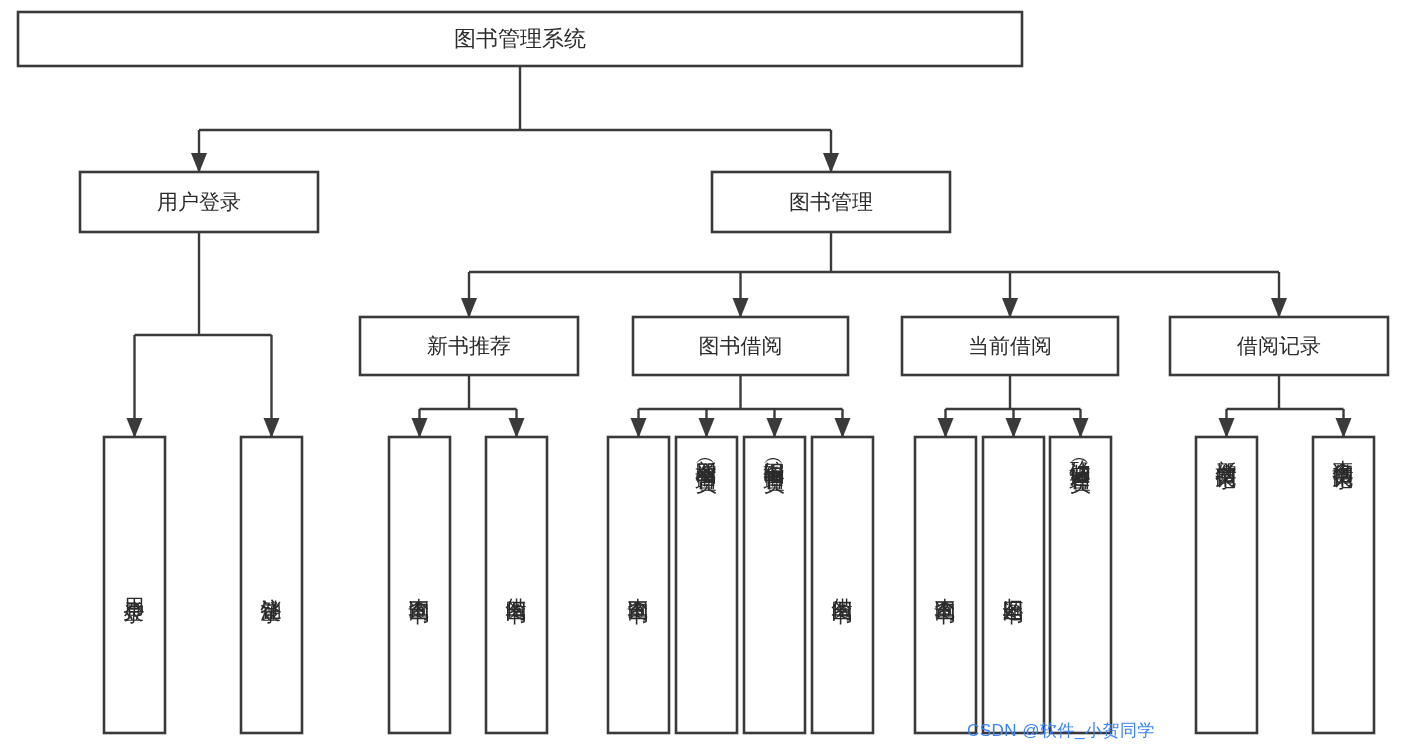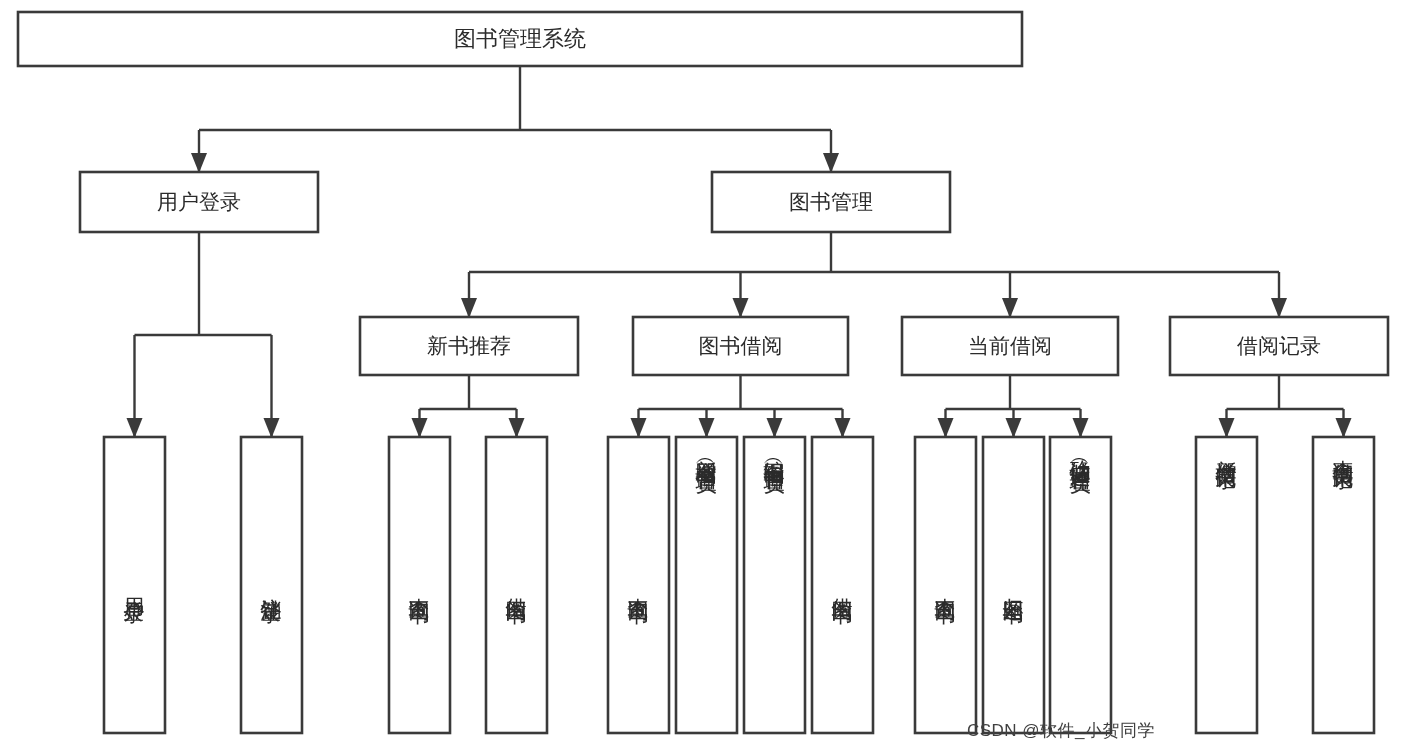--- a/index.html
+++ b/index.html
@@ -71,21 +71,21 @@
     color: #2b2b2b;
     letter-spacing: 2px;
     white-space: nowrap;
   }
   .watermark {
     position: absolute;
     right: 10px;
     bottom: 5px;
     font-family: "Liberation Sans", "DejaVu Sans", sans-serif;
     font-size: 17px;
-    color: #404040;
+    color: #3b82f6;
     letter-spacing: 0.5px;
     white-space: nowrap;
   }
 </style>
 </head>
 <body>
 
 <div id="diagram-root">
   <svg class="diagram-canvas" viewBox="0 0 1405 747">
     <g id="connectors-layer">

